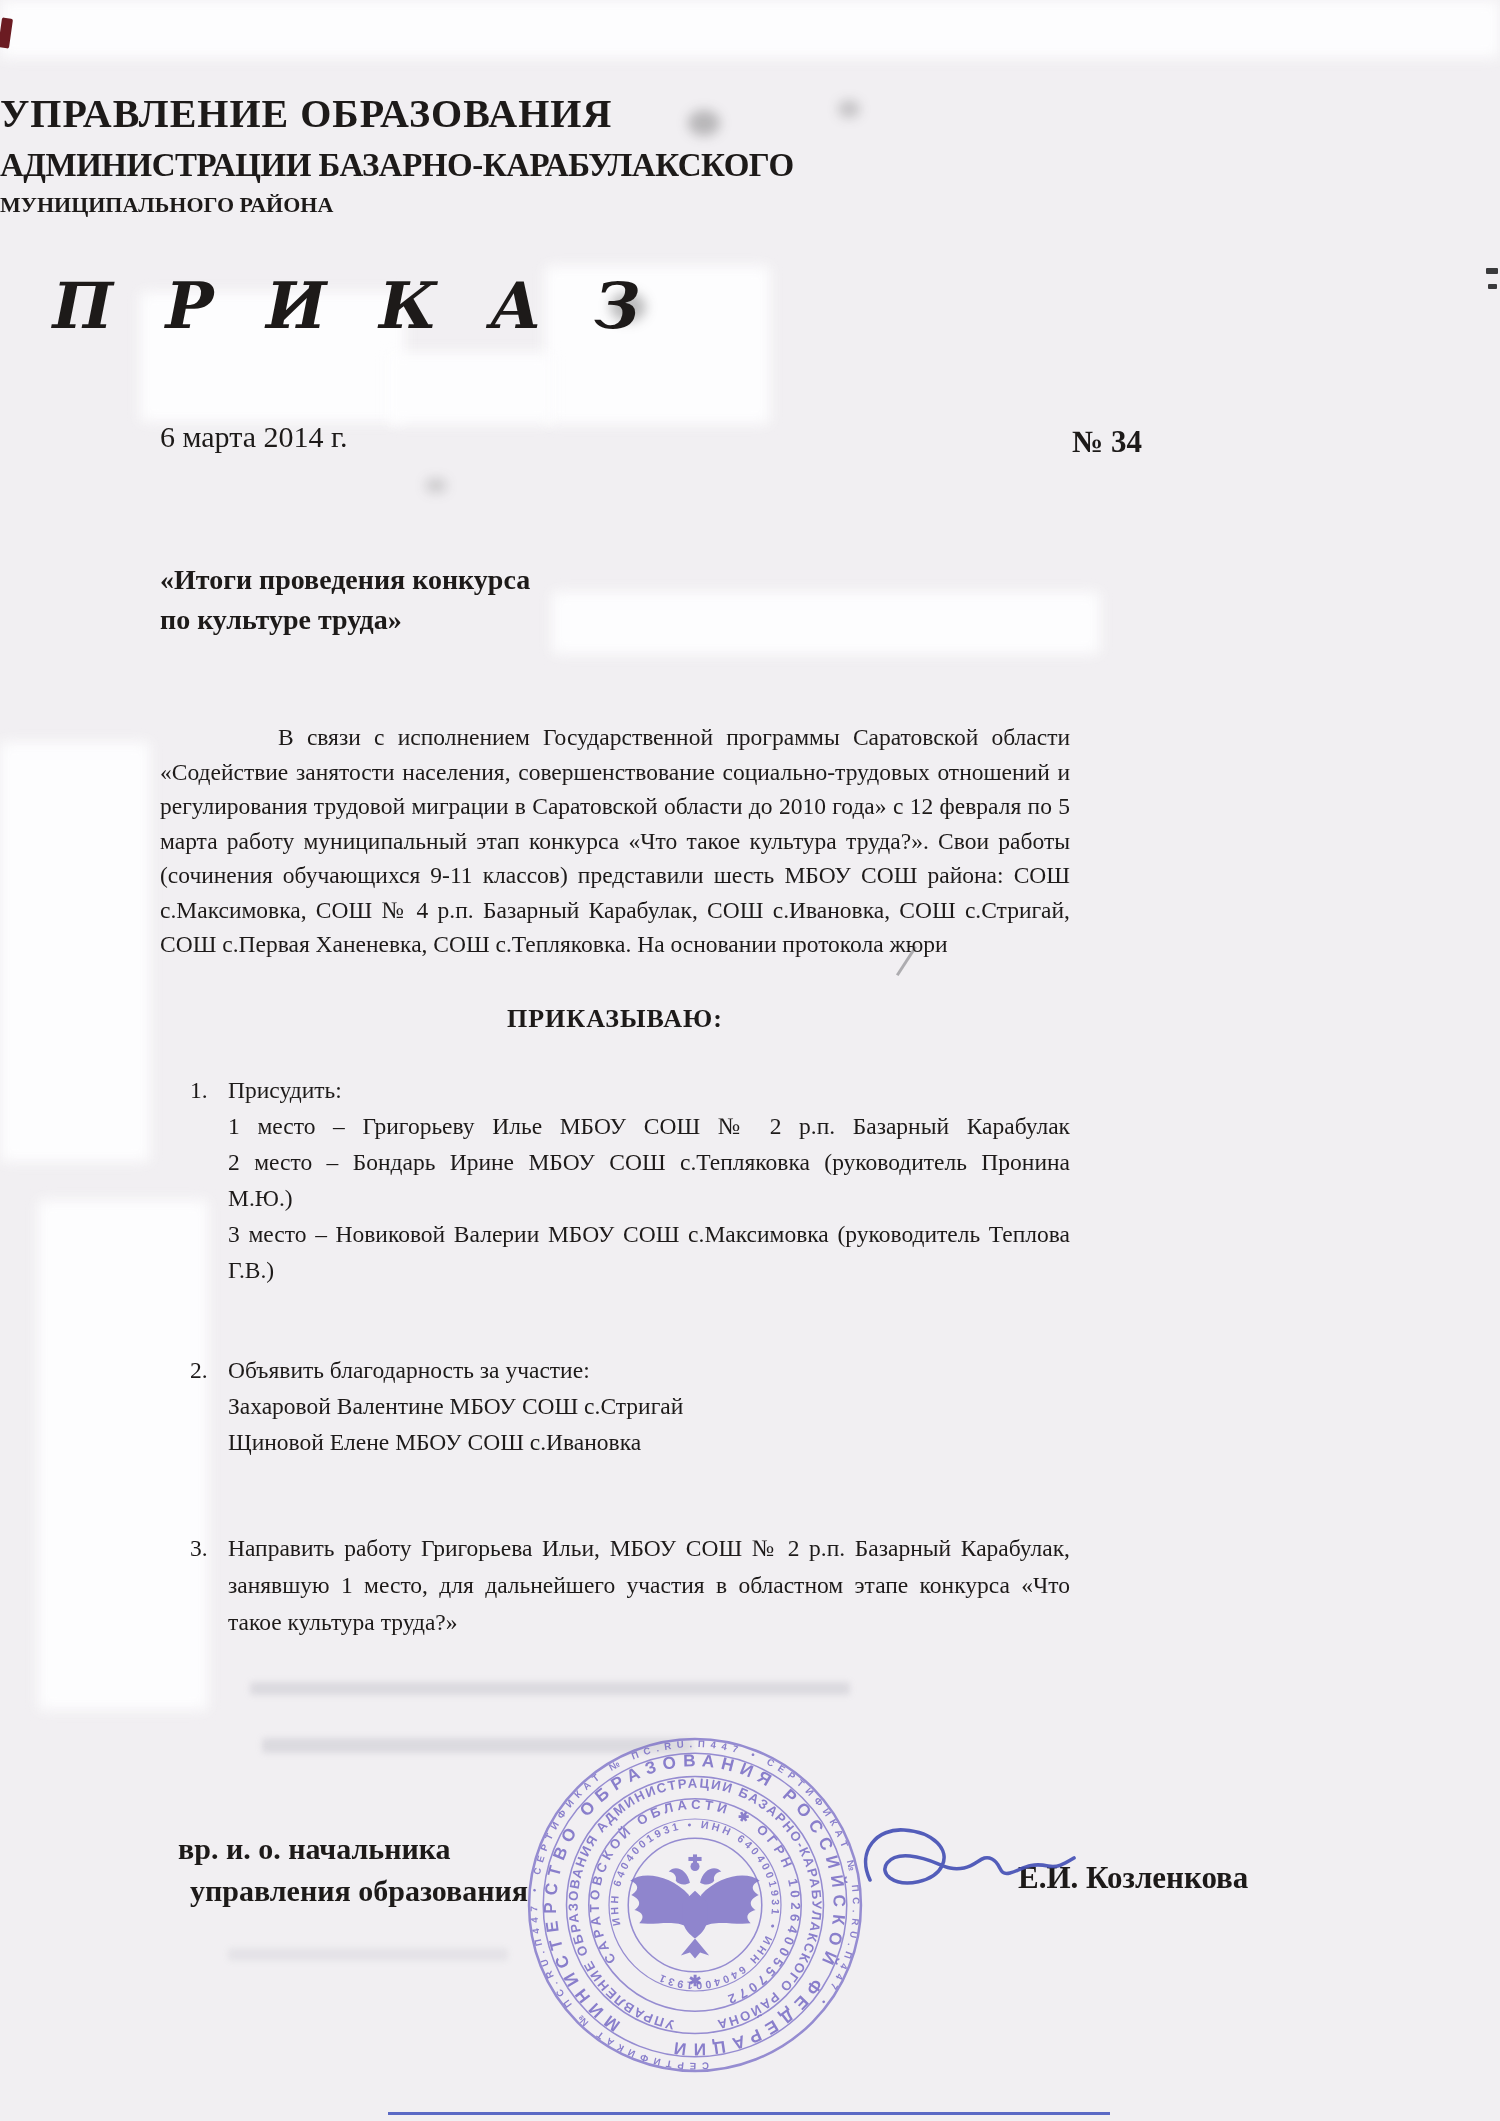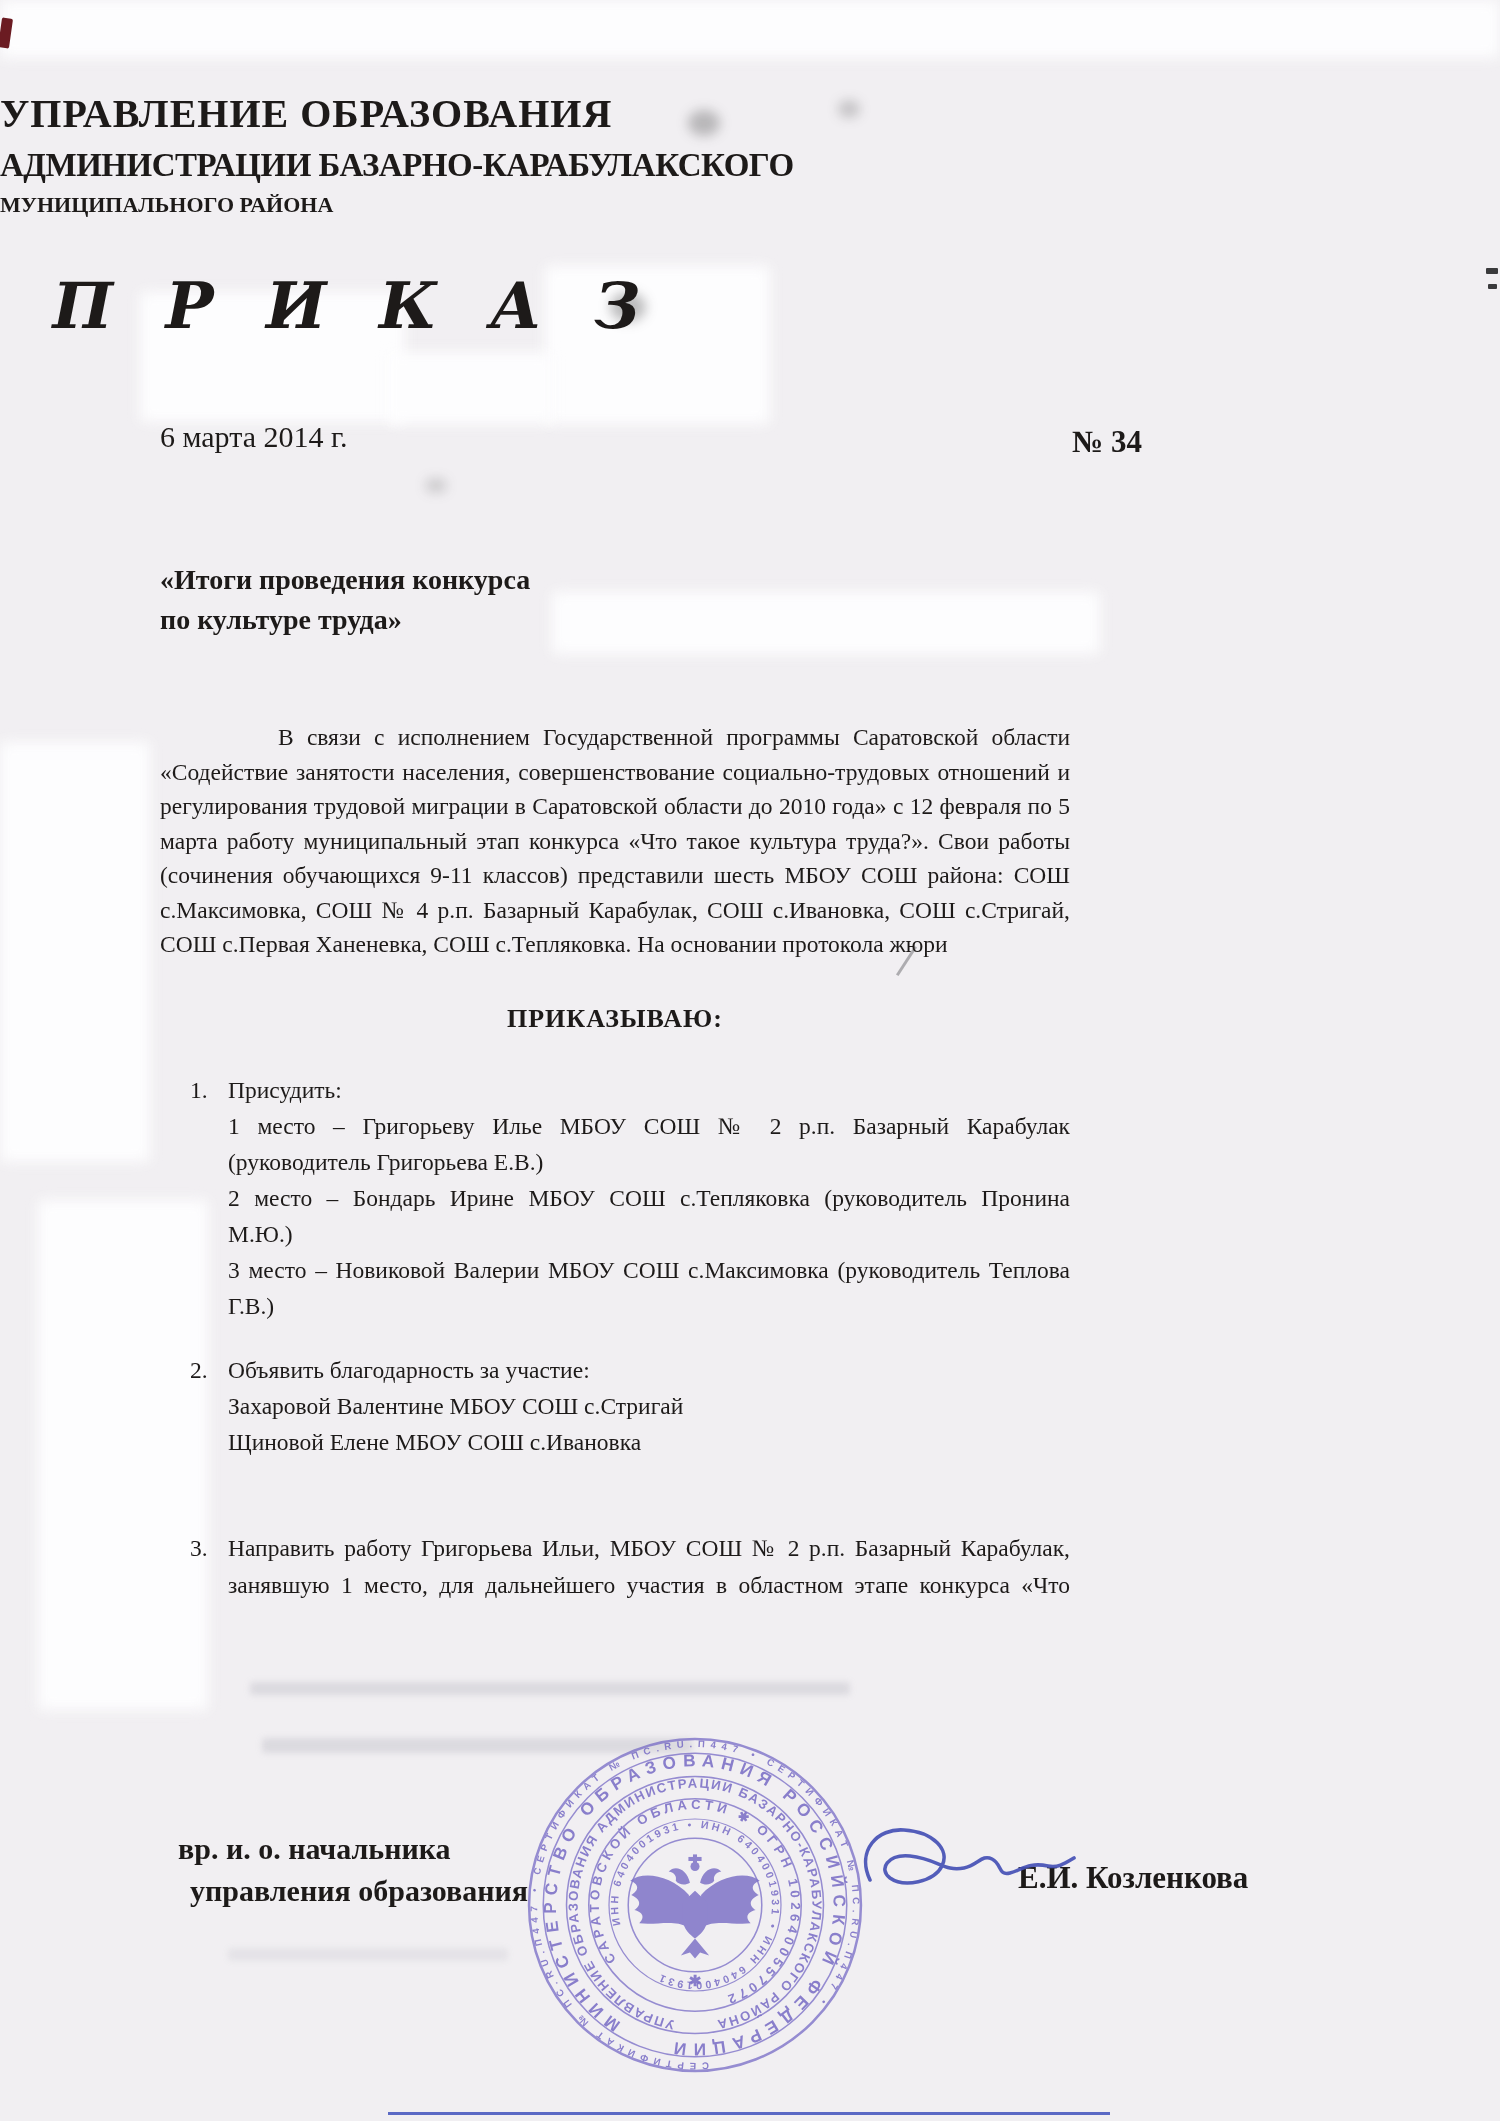--- a/index.html
+++ b/index.html
@@ -108,21 +108,20 @@
     <div>СОШ с.Первая Ханеневка, СОШ с.Тепляковка. На основании протокола жюри</div>
   </div>
 
   <div class="resolution">ПРИКАЗЫВАЮ:</div>
 
   <div class="item" id="item-1">
     <span class="num">1.</span>
     <div class="content">
       <div>Присудить:</div>
       <div class="jline">1 место – Григорьеву Илье МБОУ СОШ № 2 р.п. Базарный Карабулак</div>
-      <div>(руководитель Григорьева Е.В.)</div>
       <div class="jline">2 место – Бондарь Ирине МБОУ СОШ с.Тепляковка (руководитель Пронина</div>
       <div>М.Ю.)</div>
       <div class="jline">3 место – Новиковой Валерии МБОУ СОШ с.Максимовка (руководитель Теплова</div>
       <div>Г.В.)</div>
     </div>
   </div>
 
   <div class="item" id="item-2">
     <span class="num">2.</span>
     <div class="content">
@@ -130,20 +129,21 @@
       <div>Захаровой Валентине МБОУ СОШ с.Стригай</div>
       <div>Щиновой Елене МБОУ СОШ с.Ивановка</div>
     </div>
   </div>
 
   <div class="item" id="item-3">
     <span class="num">3.</span>
     <div class="content">
       <div class="jline">Направить работу Григорьева Ильи, МБОУ СОШ № 2 р.п. Базарный Карабулак,</div>
       <div class="jline">занявшую 1 место, для дальнейшего участия в областном этапе конкурса «Что</div>
+      <div>такое культура труда?»</div>
     </div>
   </div>
 
   <div class="sig-line1">вр. и. о. начальника</div>
   <div class="sig-line2">управления образования</div>
   <div class="sig-name">Е.И. Козленкова</div>
 
   <svg class="stamp" width="344" height="344" viewBox="0 0 340 340">
     <defs>
       <path id="r-cert" d="M 14,170 a 156,156 0 1 1 312,0 a 156,156 0 1 1 -312,0"></path>

